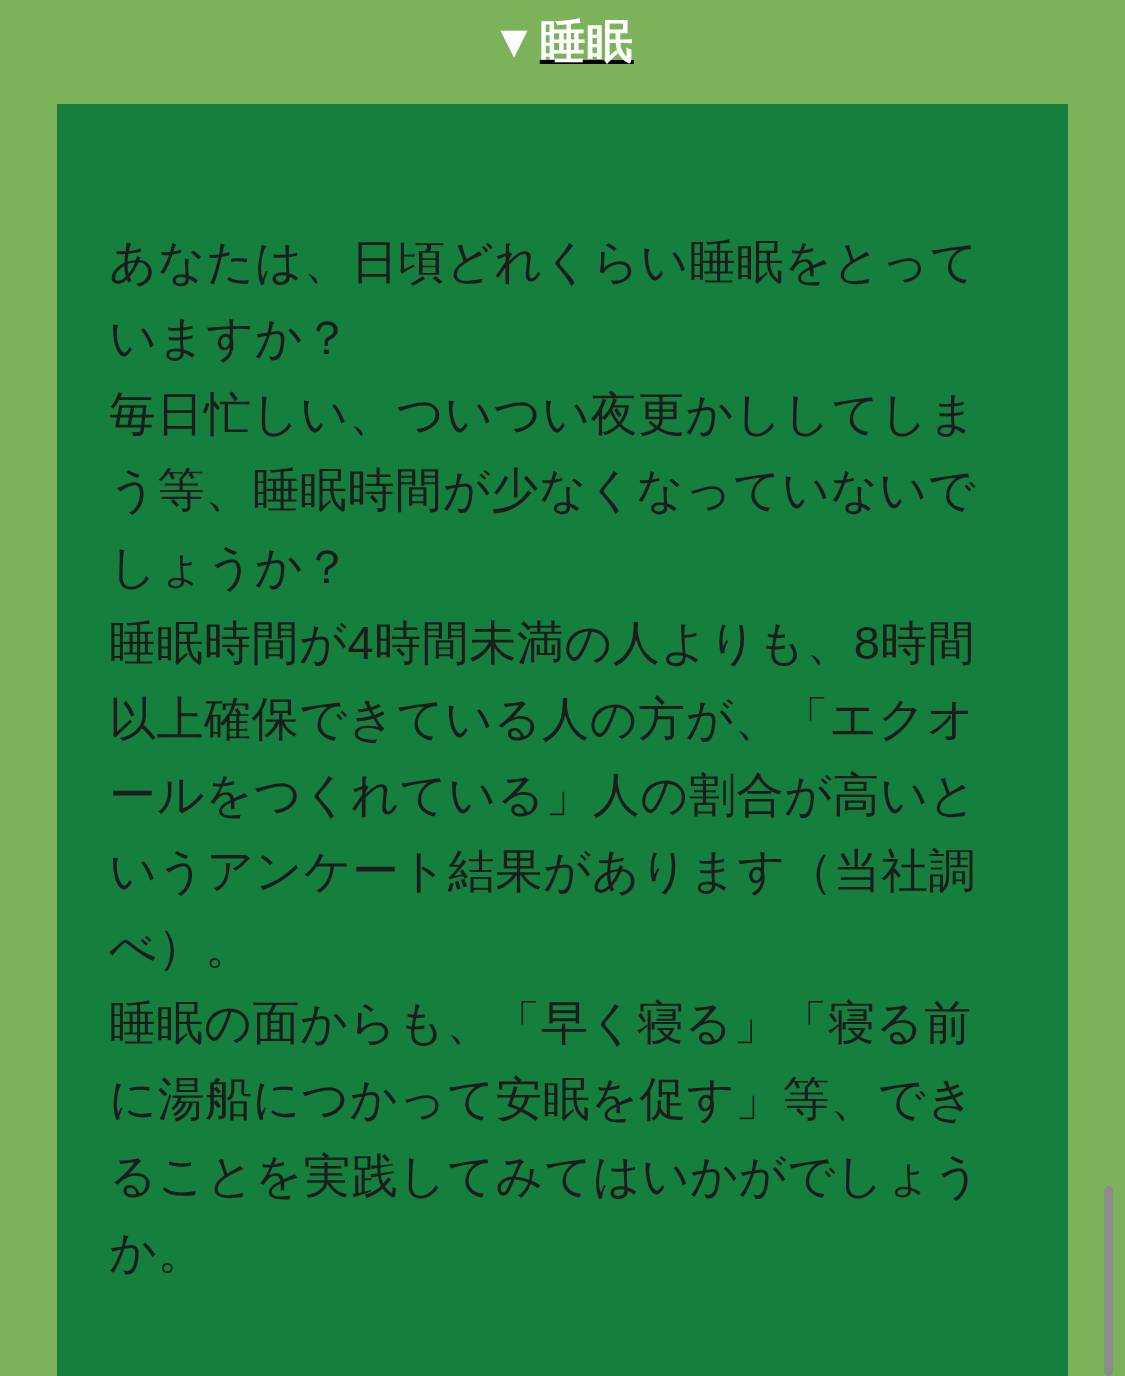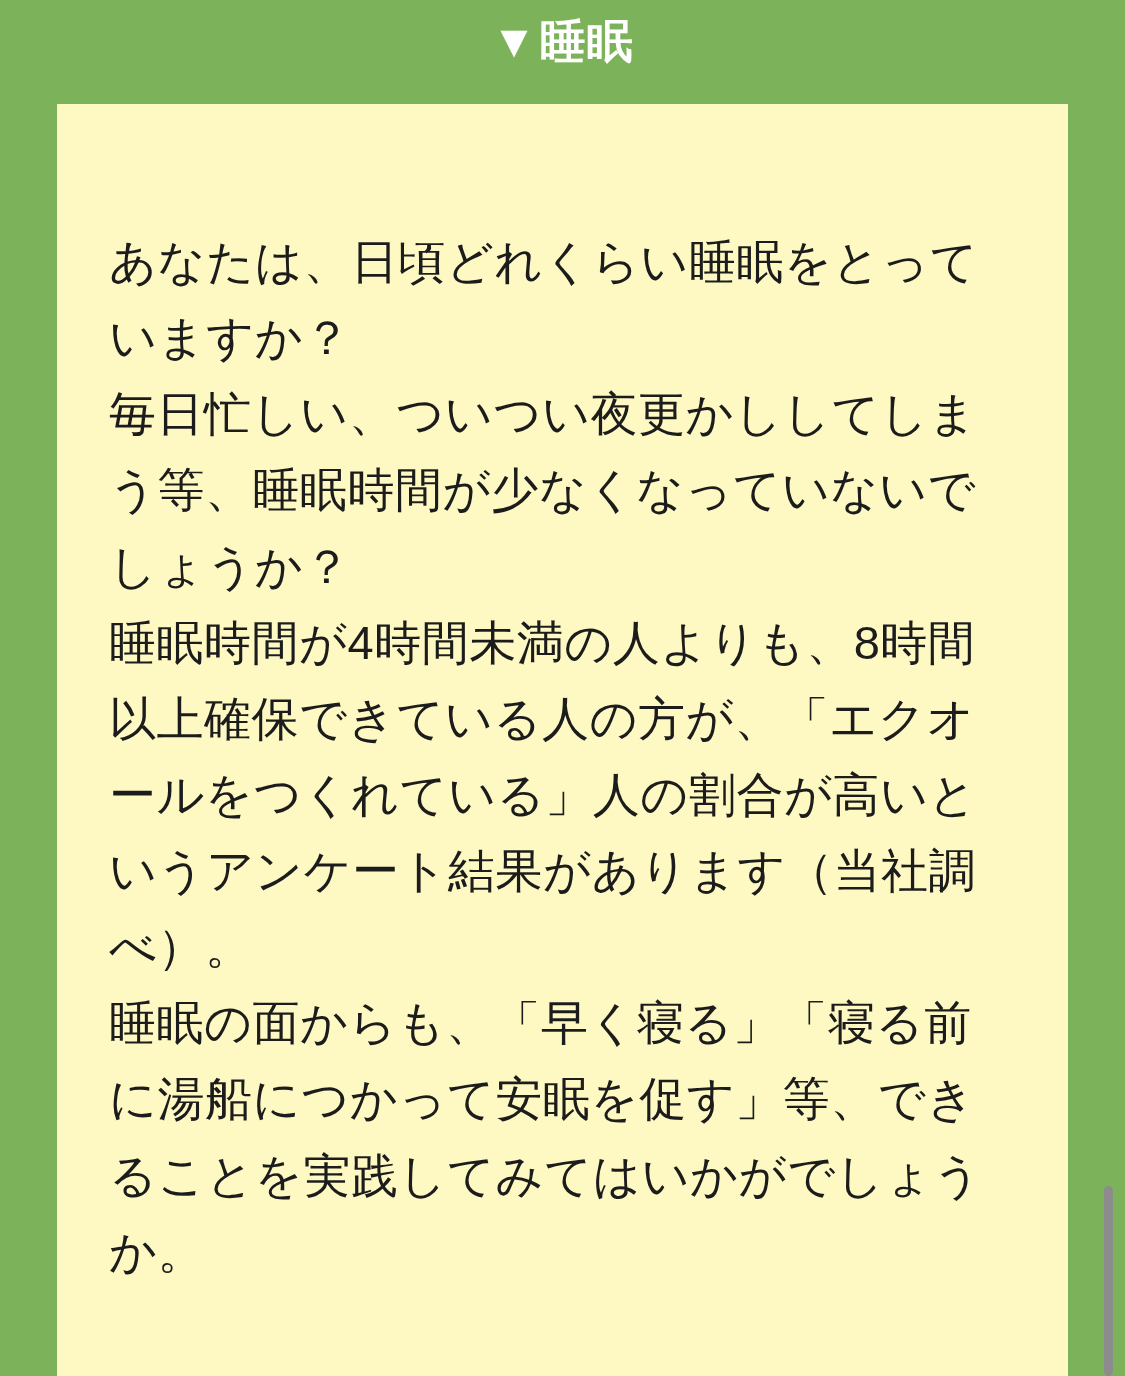--- a/index.html
+++ b/index.html
@@ -23,38 +23,39 @@
     padding: 0 57px 0 57px;
   }
 
   .panel-header {
     height: 104px;
     display: flex;
     align-items: flex-start;
     justify-content: center;
     padding-top: 14px;
     box-sizing: border-box;
+    text-decoration: underline;
   }
 
   .panel-title {
     color: #ffffff;
     font-size: 46px;
     font-weight: bold;
     letter-spacing: 1px;
     line-height: 1.2;
     white-space: nowrap;
   }
 
   .panel-title .caret {
     display: inline-block;
     margin-right: 2px;
   }
 
   .card {
-    background: #fef9c3;
+    background: #15803d;
     width: 1011px;
     height: 1272px;
     box-sizing: border-box;
     padding: 120px 52px 64px 52px;
     overflow: hidden;
   }
 
   .body-text {
     font-size: 47px;
     line-height: 1.62;

